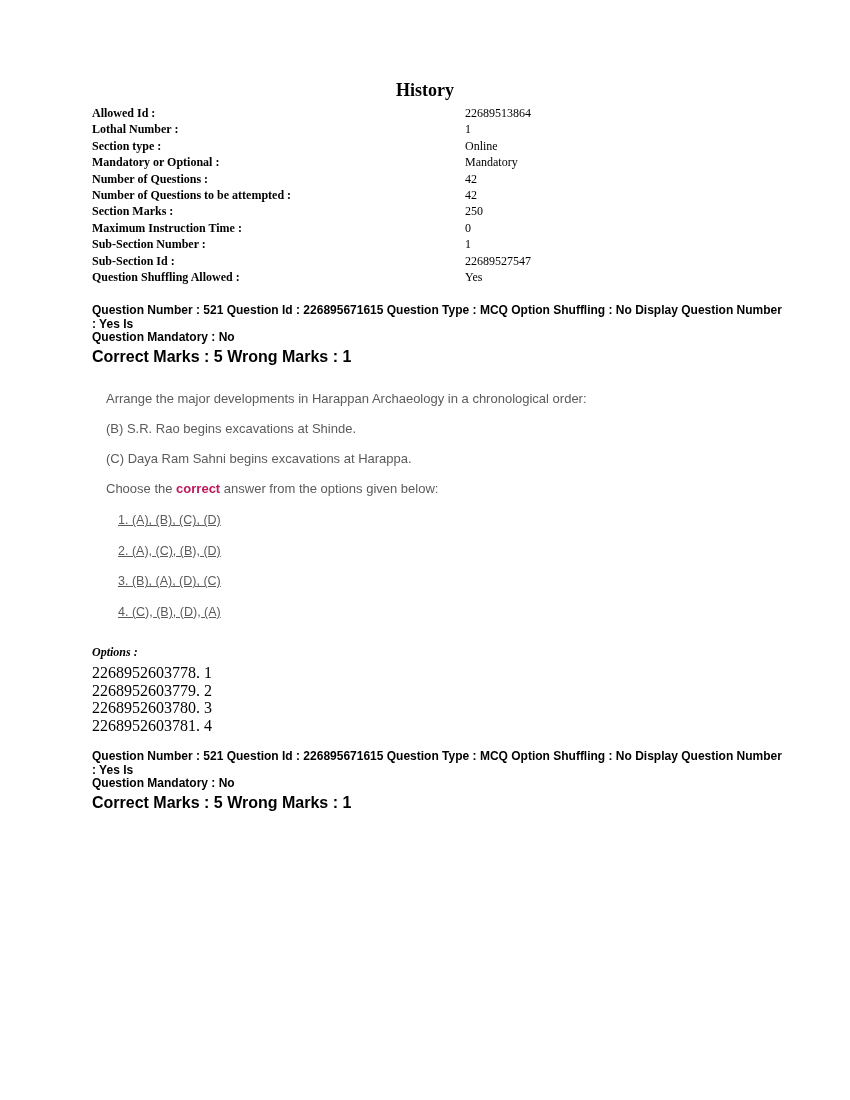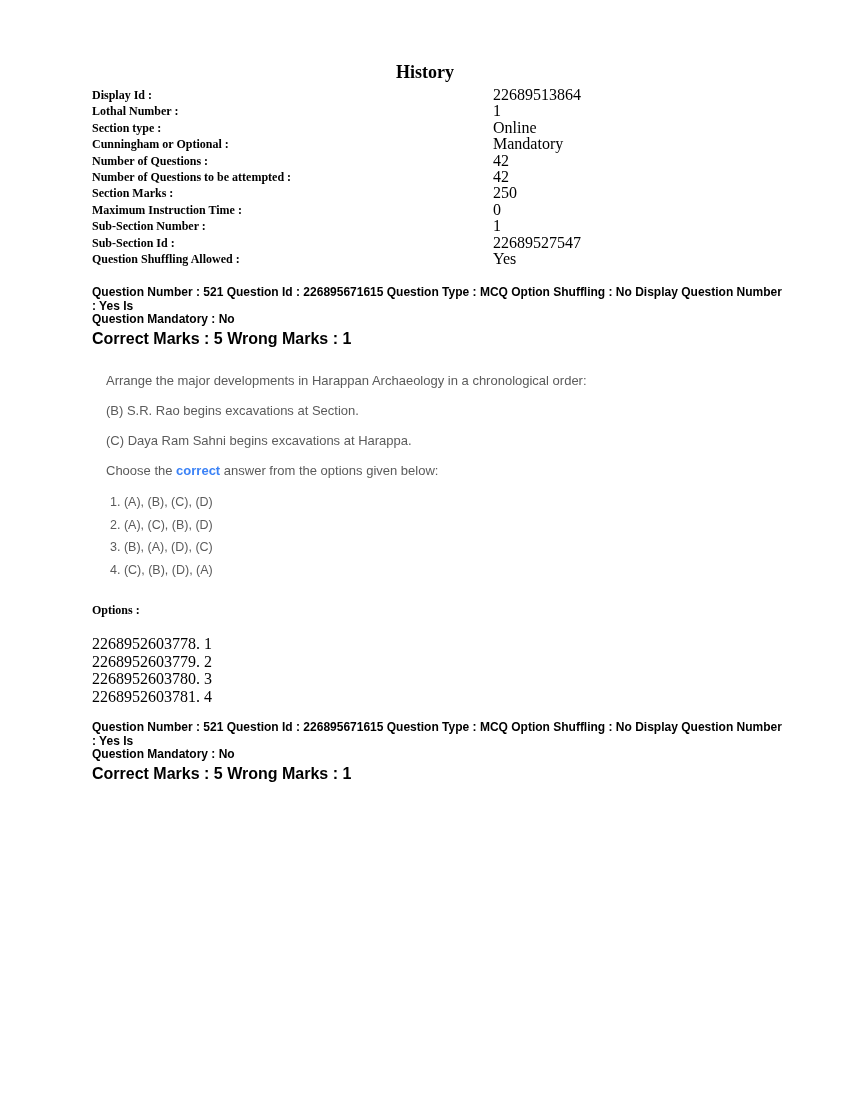--- a/index.html
+++ b/index.html
@@ -3,96 +3,96 @@
 <meta charset="utf-8">
 <style>
   * { margin: 0; padding: 0; box-sizing: border-box; }
   html, body { background: #ffffff; }
   .page {
     position: relative;
     width: 850px;
     height: 1100px;
     background: #ffffff;
     overflow: hidden;
-    padding-top: 62px;
+    padding-top: 80px;
     font-family: "Liberation Serif", "DejaVu Serif", serif;
     color: #000000;
   }
   .title {
     text-align: center;
     font: bold 18px/20px "Liberation Serif", "DejaVu Serif", serif;
     color: #000000;
   }
   .info-table { margin: 5px 0 0 92px; }
   .info-row { display: flex; line-height: 16.4px; }
   .info-label {
     width: 373px;
     font-weight: bold;
     font-size: 12px;
     font-family: "Liberation Serif", "DejaVu Serif", serif;
   }
   .info-value {
-    font-size: 16px;
+    font-size: 12px;
     font-family: "Liberation Serif", "DejaVu Serif", serif;
-    margin-left: 28px;
   }
   .qmeta {
     margin: 19px 0 0 92px;
     width: 690px;
     font-family: Liberation Sans, sans-serif;
   }
   .qmeta-line { font-weight: bold; font-size: 12px; line-height: 13.5px; }
   .qmeta-marks { font-weight: bold; font-size: 16px; line-height: 13.5px; margin-top: 5px; }
   .qbody {
     margin: 28px 0 0 106px;
     font-family: "Liberation Sans", "DejaVu Sans", sans-serif;
     color: #5b5b5b;
     font-size: 13px;
   }
   .qbody p { line-height: 16px; margin: 0 0 14px 0; }
-  .choose b { color: #3b82f6; }
+  .choose b { color: #be185d; }
   .choices { margin-top: 0; }
-  .choices p { line-height: 18.4px; margin: 4px; font-size: 12.5px; }
+  .choices p { line-height: 18.4px; margin: 12px; font-size: 12.5px; text-decoration: underline; }
   .options-block { margin: 23px 0 0 92px; }
   .options-heading {
     font-weight: bold;
     font-size: 12px;
     line-height: 17px;
-    margin-bottom: 16px;
+    margin-bottom: 3px;
     font-family: "Liberation Serif", "DejaVu Serif", serif;
+    font-style: italic;
   }
   .option-id {
     font-size: 16px;
     line-height: 17.6px;
     font-family: "Liberation Serif", "DejaVu Serif", serif;
   }
   .qmeta-bottom { margin-top: 16px; }
 </style>
 </head>
 <body>
 
 <div class="page">
 
   <h1 class="title">History</h1>
 
   <div class="info-table">
     <div class="info-row">
-      <span class="info-label">Display Id :</span>
+      <span class="info-label">Allowed Id :</span>
       <span class="info-value">22689513864</span>
     </div>
     <div class="info-row">
       <span class="info-label">Lothal Number :</span>
       <span class="info-value">1</span>
     </div>
     <div class="info-row">
       <span class="info-label">Section type :</span>
       <span class="info-value">Online</span>
     </div>
     <div class="info-row">
-      <span class="info-label">Cunningham or Optional :</span>
+      <span class="info-label">Mandatory or Optional :</span>
       <span class="info-value">Mandatory</span>
     </div>
     <div class="info-row">
       <span class="info-label">Number of Questions :</span>
       <span class="info-value">42</span>
     </div>
     <div class="info-row">
       <span class="info-label">Number of Questions to be attempted :</span>
       <span class="info-value">42</span>
     </div>
@@ -118,21 +118,21 @@
     </div>
   </div>
 
   <div class="qmeta">
     <p class="qmeta-line"><span>Question Number : 521 Question Id : 226895671615 Question Type : MCQ Option Shuffling : No Display Question Number : Yes Is</span><br><span>Question Mandatory : No</span></p>
     <p class="qmeta-marks">Correct Marks : 5 Wrong Marks : 1</p>
   </div>
 
   <div class="qbody">
     <p class="stem">Arrange the major developments in Harappan Archaeology in a chronological order:</p>
-    <p class="statement">(B) S.R. Rao begins excavations at Section.</p>
+    <p class="statement">(B) S.R. Rao begins excavations at Shinde.</p>
     <p class="statement">(C) Daya Ram Sahni begins excavations at Harappa.</p>
     <p class="choose"><span>Choose the </span><b>correct</b><span> answer from the options given below:</span></p>
     <div class="choices">
       <p>1. (A), (B), (C), (D)</p>
       <p>2. (A), (C), (B), (D)</p>
       <p>3. (B), (A), (D), (C)</p>
       <p>4. (C), (B), (D), (A)</p>
     </div>
   </div>
 

